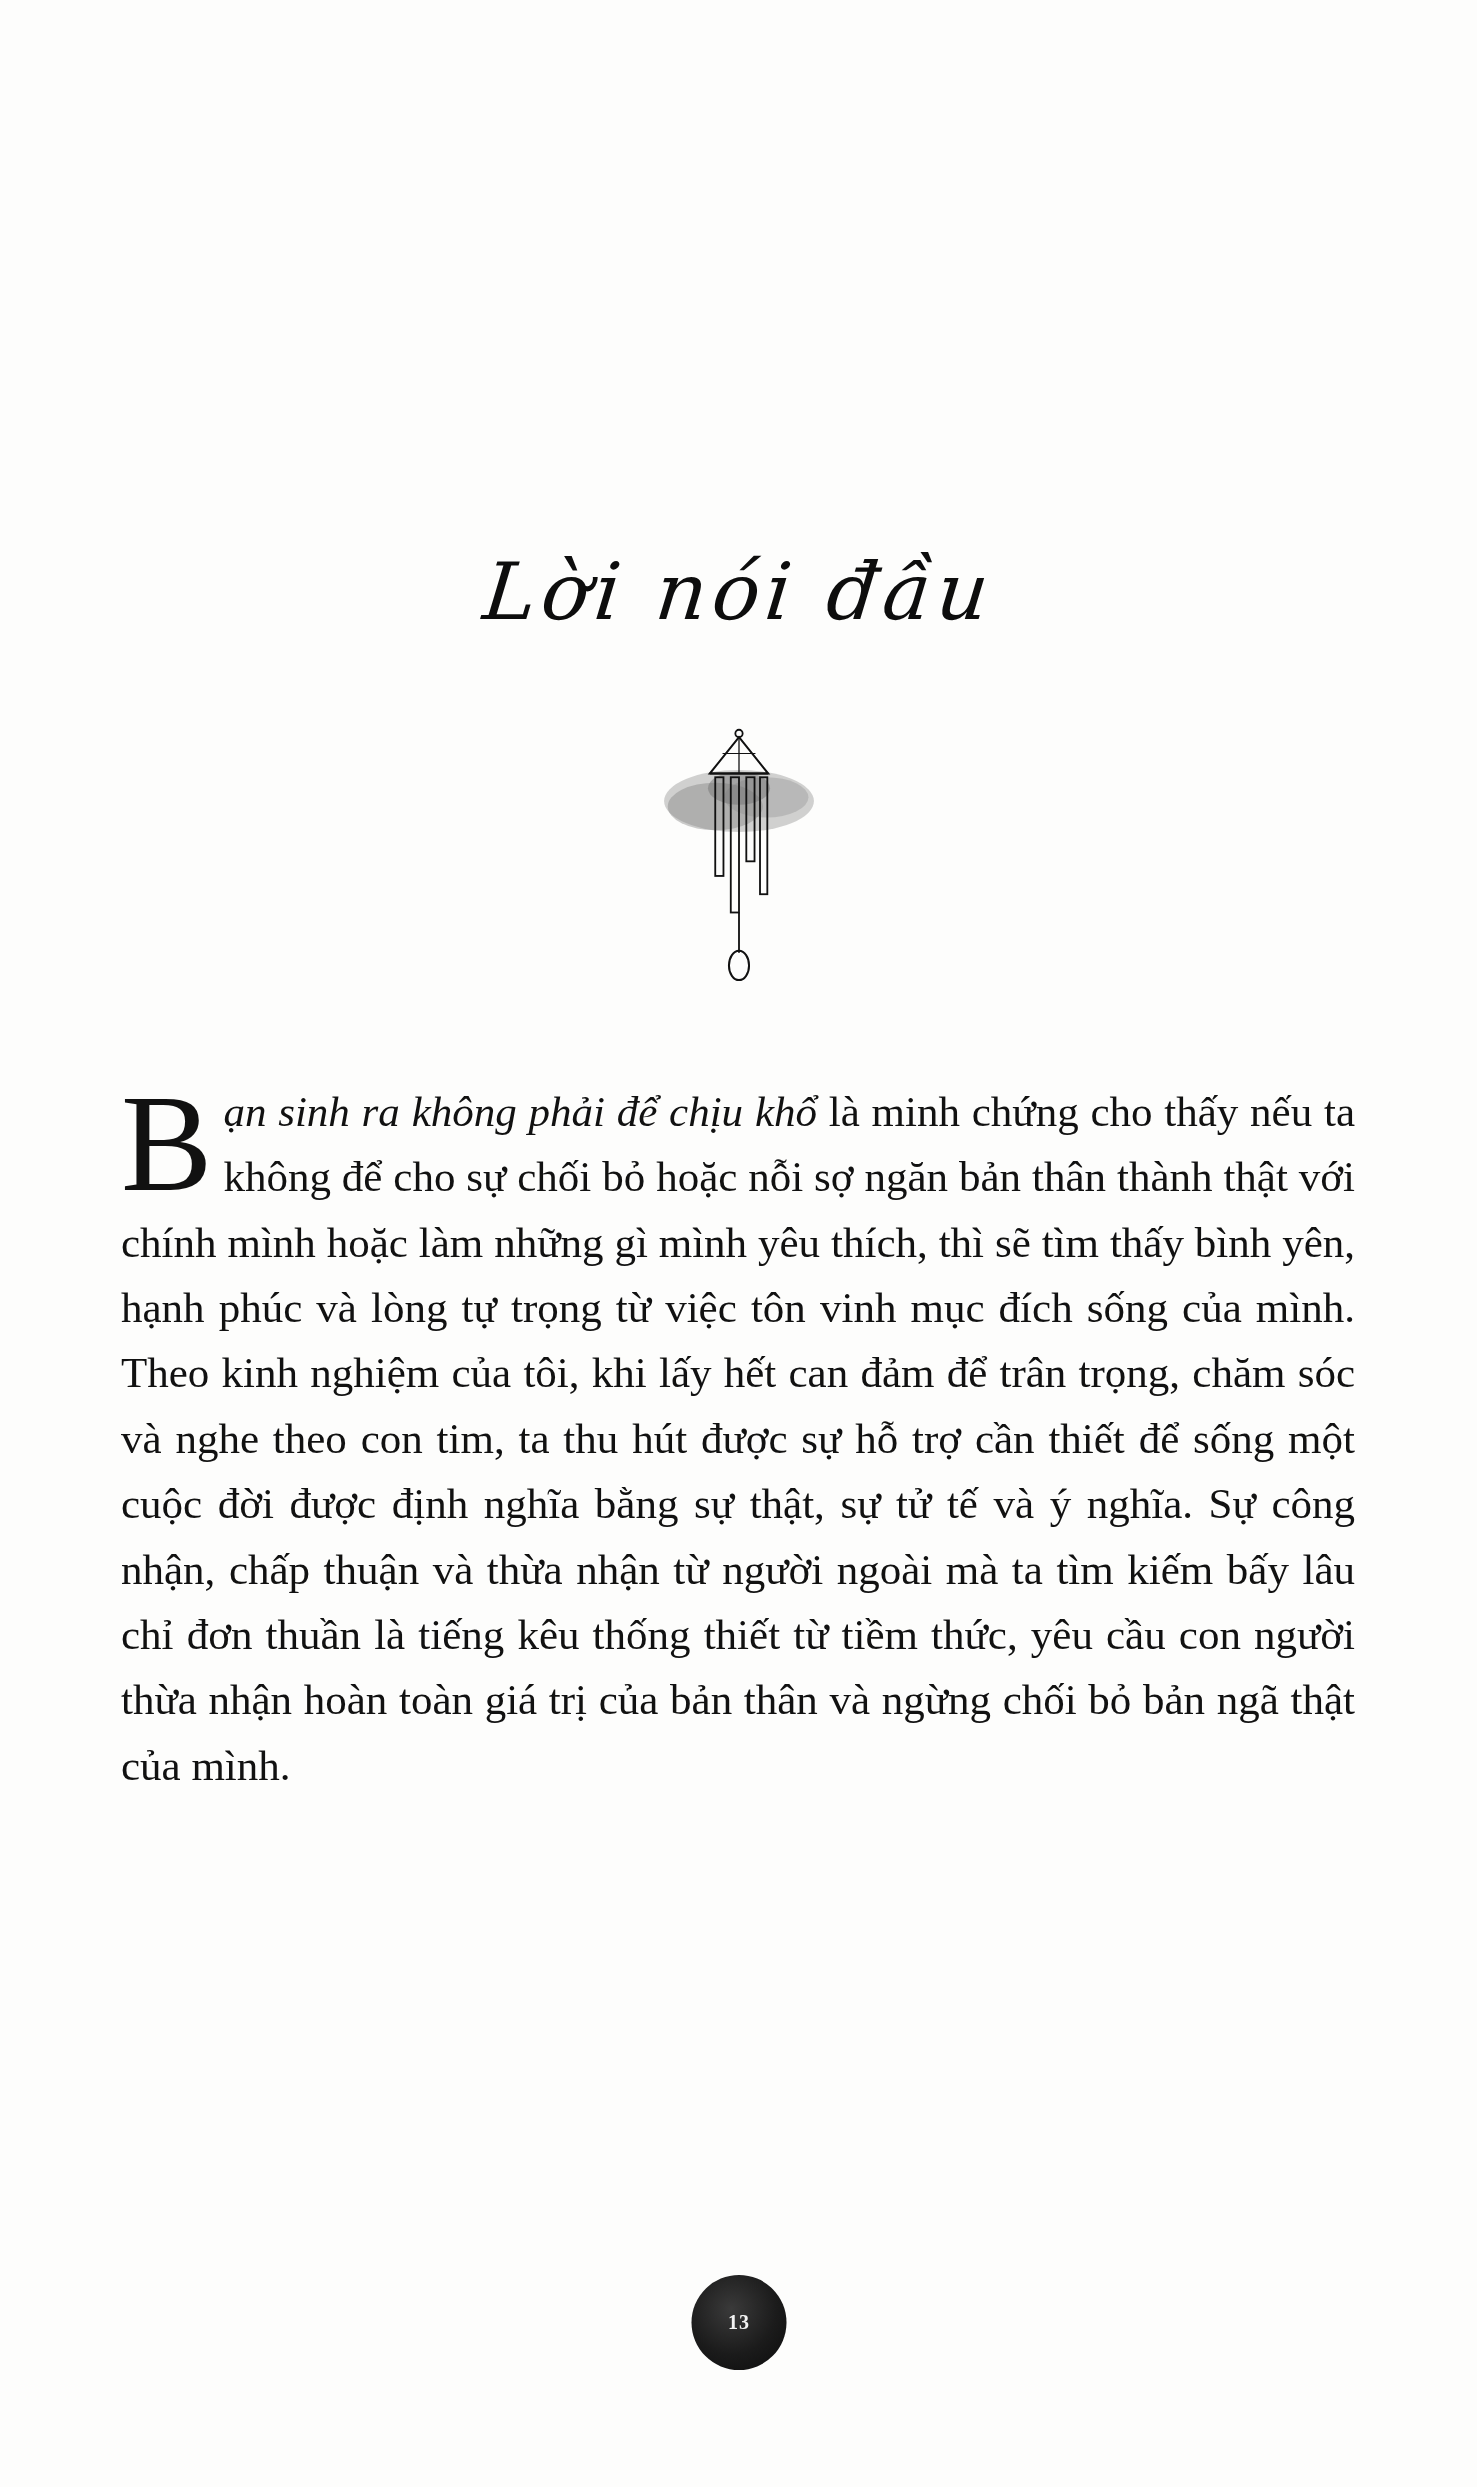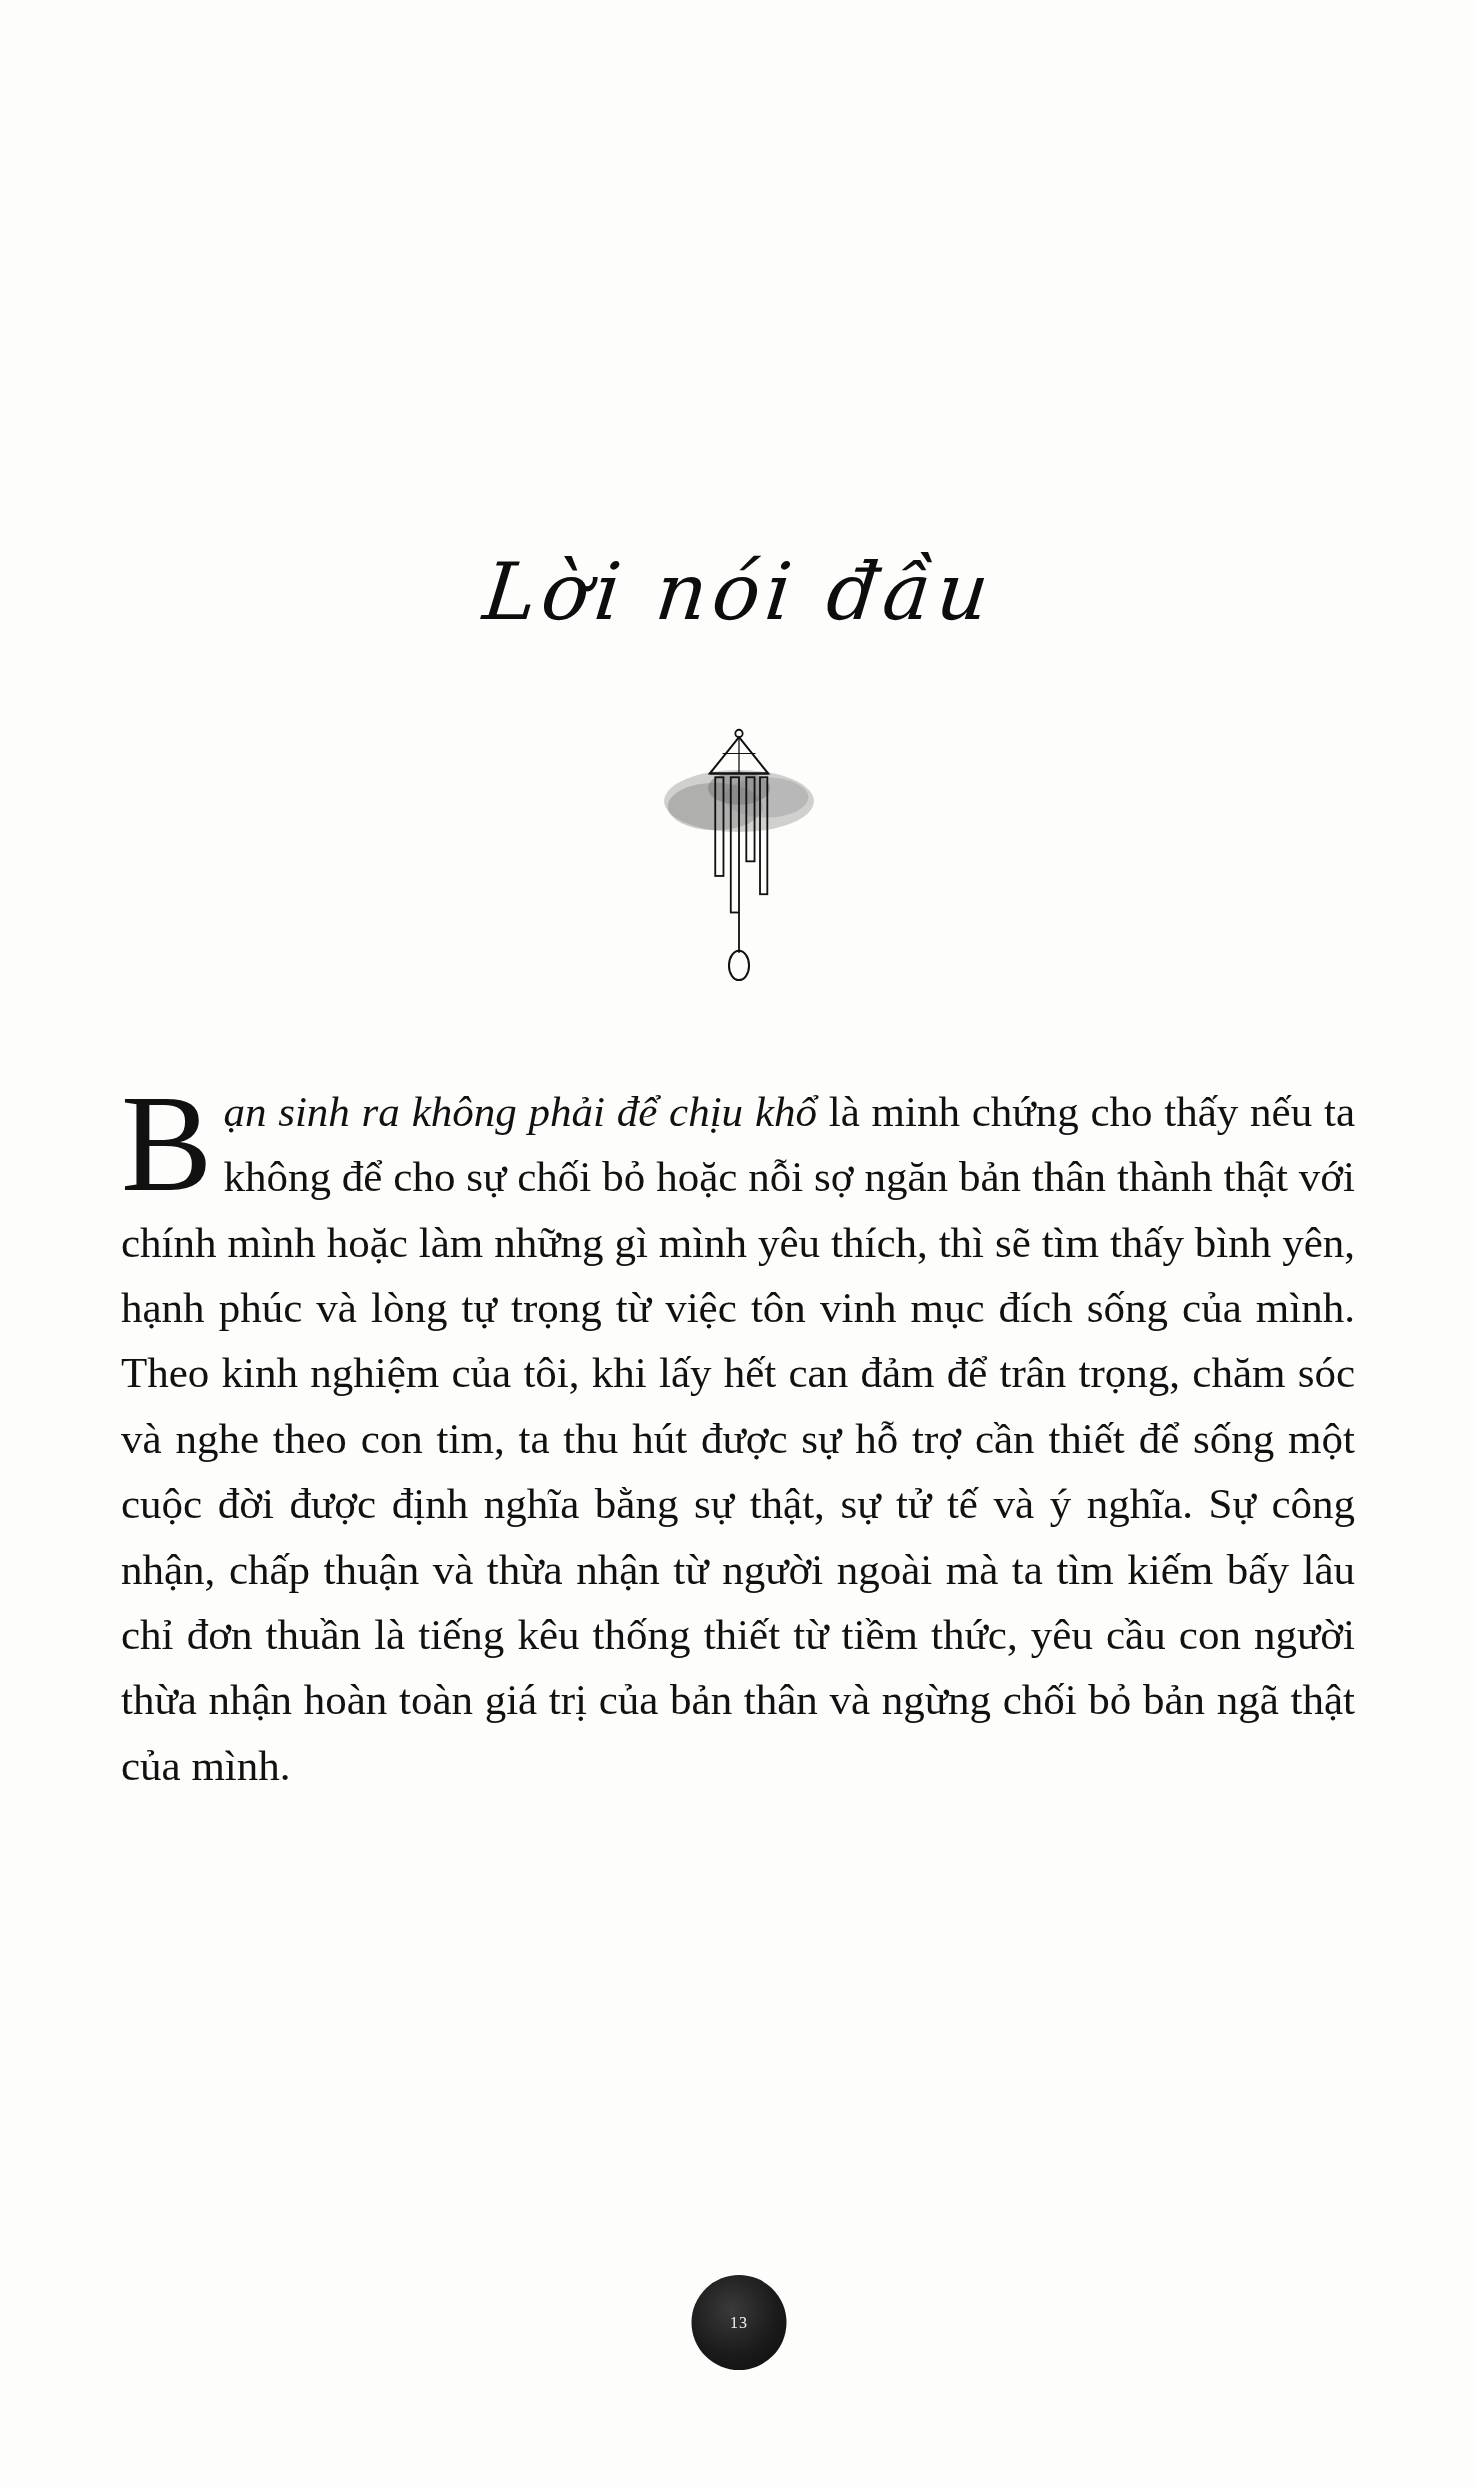--- a/index.html
+++ b/index.html
@@ -80,23 +80,24 @@
     width: 95px;
     height: 95px;
     border-radius: 50%;
     background: radial-gradient(circle at 42% 36%, #3a3a3a 0%, #1b1b1b 55%, #0b0b0b 100%);
     display: flex;
     align-items: center;
     justify-content: center;
   }
   .folio span {
     font-family: "Liberation Serif", serif;
-    font-size: 16px;
+    font-size: 20px;
     color: #f2f2f2;
     letter-spacing: 0.9px;
+    font-weight: bold;
   }
 </style>
 </head>
 <body>
 
 <div class="page">
 
   <div class="title-wrap">
     <div class="title">Lời nói đầu</div>
   </div>

